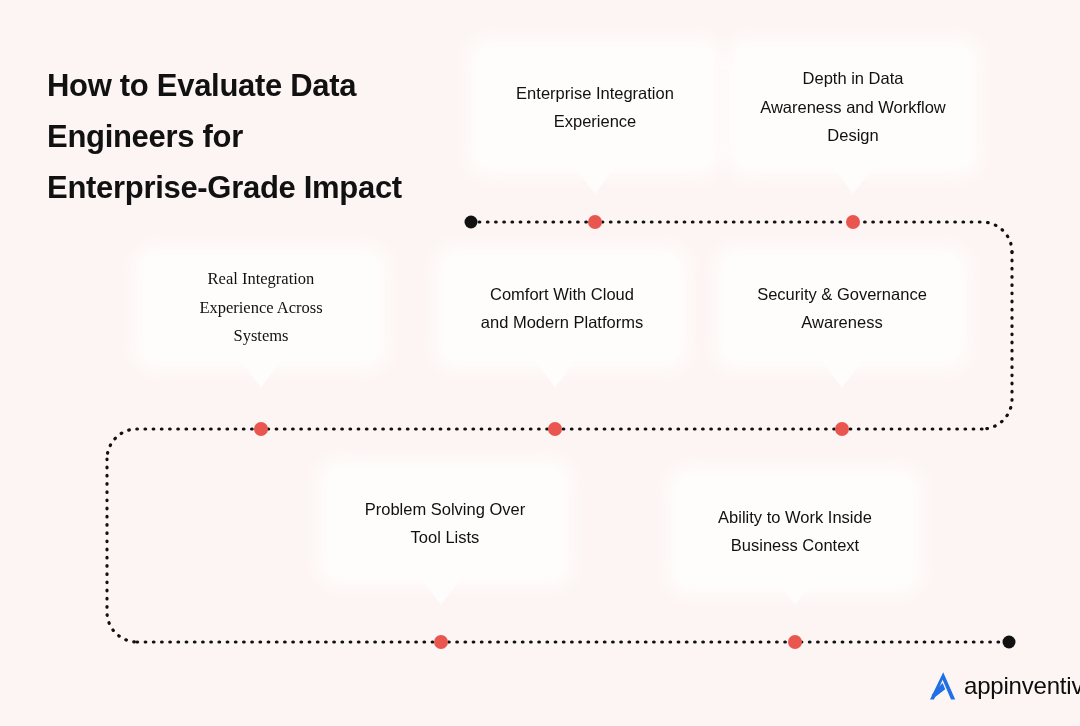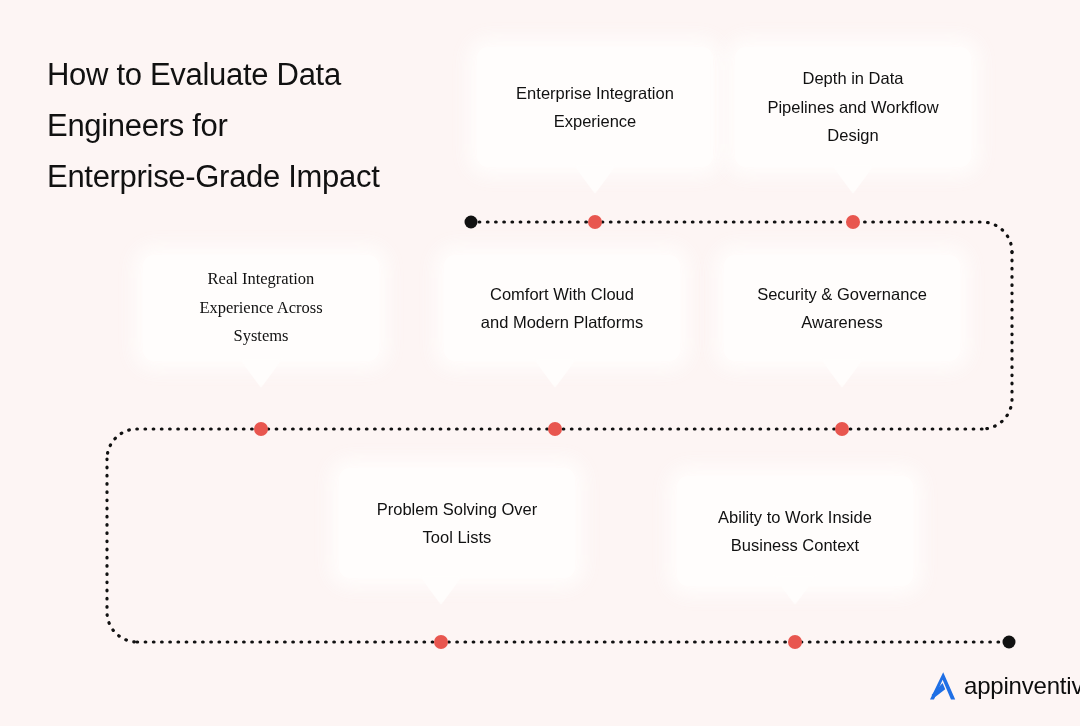--- a/index.html
+++ b/index.html
@@ -17,24 +17,24 @@
     position: relative;
     width: 1080px;
     height: 726px;
     background: #fdf5f4;
   }
 
   
   #page-title {
     position: absolute;
     left: 47px;
-    top: 49px;
+    top: 60px;
     width: 420px;
     font-size: 31px;
-    font-weight: normal;
+    font-weight: bold;
     line-height: 51px;
     letter-spacing: -0.3px;
     color: #111111;
     white-space: pre-line;
   }
 
   
   #path-layer {
     position: absolute;
     left: 0;
@@ -126,21 +126,21 @@
   </svg>
 
   <div class="card-wrap" style="left:477px; top:47px;">
     <div class="card" style="left:0; top:0; width:236px; height:120px;">Enterprise Integration
 Experience</div>
     <div class="card-tail" style="left:96px; top:117px;"></div>
   </div>
 
   <div class="card-wrap" style="left:735px; top:47px;">
     <div class="card" style="left:0; top:0; width:236px; height:120px;">Depth in Data
-Pipelines and Workflow
+Awareness and Workflow
 Design</div>
     <div class="card-tail" style="left:96px; top:117px;"></div>
   </div>
 
   <div class="card-wrap" style="left:143px; top:255px;">
     <div class="card" style="left:0; top:0; width:236px; height:106px;font-family:Liberation Serif, serif;">Real Integration
 Experience Across
 Systems</div>
     <div class="card-tail" style="left:96px; top:103px;"></div>
   </div>
@@ -151,21 +151,21 @@
     <div class="card-tail" style="left:96px; top:103px;"></div>
   </div>
 
   <div class="card-wrap" style="left:724px; top:255px;">
     <div class="card" style="left:0; top:0; width:236px; height:106px;">Security &amp; Governance
 Awareness</div>
     <div class="card-tail" style="left:96px; top:103px;"></div>
   </div>
 
   <div class="card-wrap" style="left:323px; top:468px;">
-    <div class="card" style="left:16px; top:0; width:236px; height:110px;">Problem Solving Over
+    <div class="card" style="left:4px; top:0; width:236px; height:110px;">Problem Solving Over
 Tool Lists</div>
     <div class="card-tail" style="left:96px; top:107px;"></div>
   </div>
 
   <div class="card-wrap" style="left:677px; top:468px;">
     <div class="card" style="left:0; top:8px; width:236px; height:110px;">Ability to Work Inside
 Business Context</div>
     <div class="card-tail" style="left:96px; top:107px;"></div>
   </div>
 

